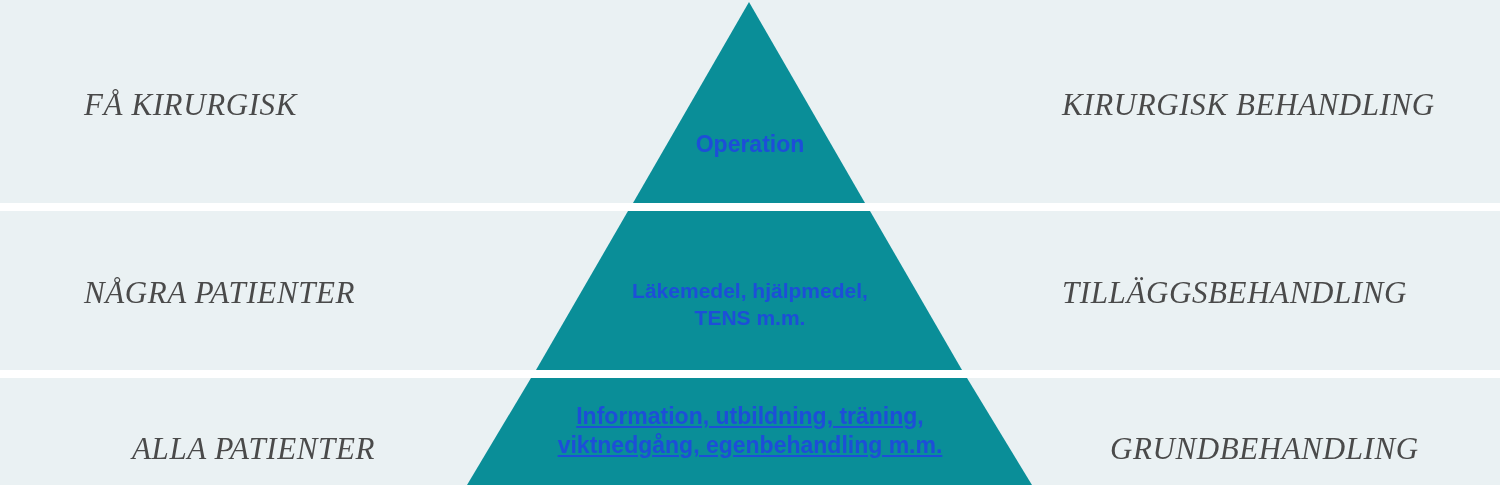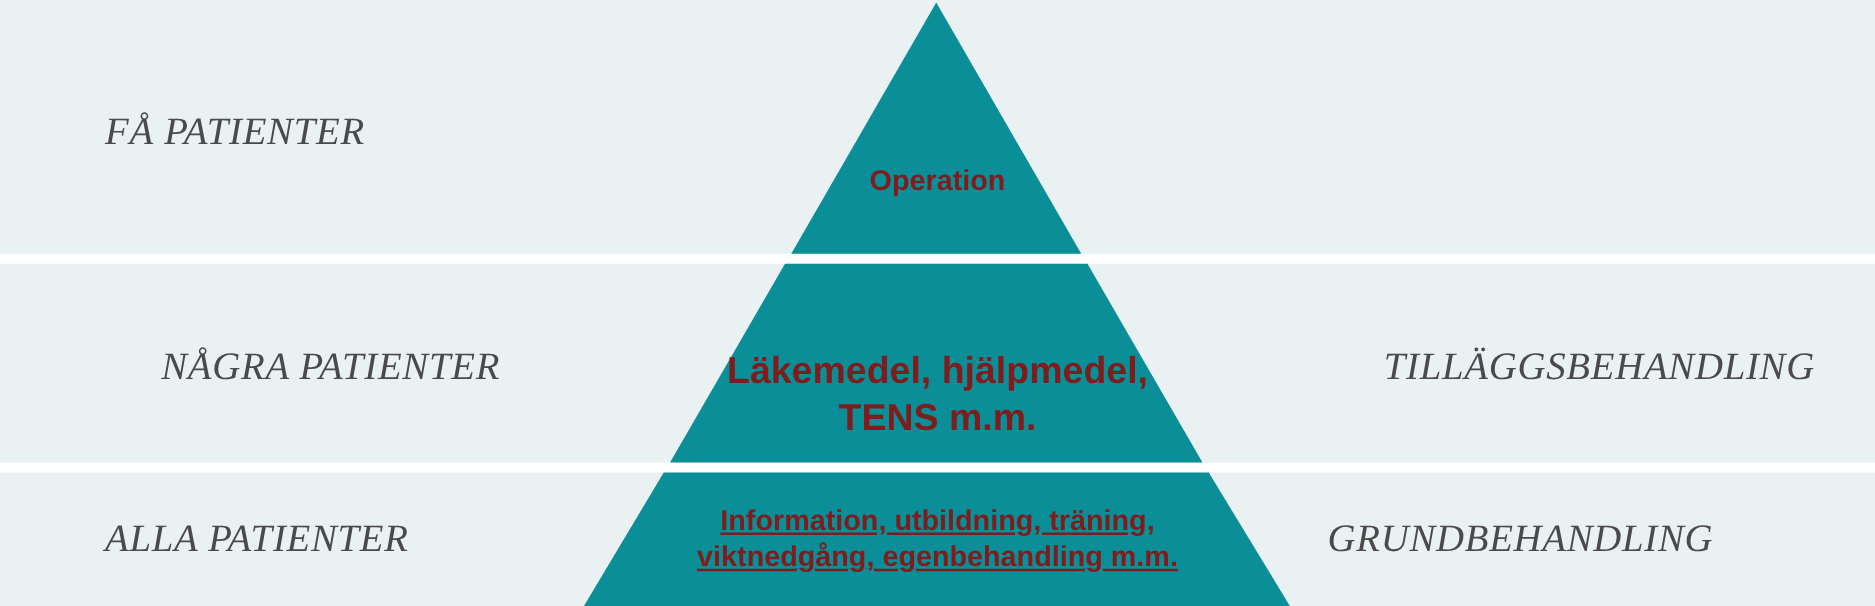--- a/index.html
+++ b/index.html
@@ -51,37 +51,37 @@
     font-size: 31px;
     letter-spacing: 0.6px;
     color: #4a4a4a;
     white-space: nowrap;
     line-height: 1;
   }
   .label-left  { left: 84px; }
   .label-right { left: 1062px; }
 
   .row1 { top: 89px; }
-  .row2 { top: 277px; margin-left: 45px; }
-  .row3 { top: 415px; }
+  .row2 { top: 277px; }
+  .row3 { top: 433px; margin-left: 48px; }
 
   
   .tier-text {
     position: absolute;
-    color: #7f1d1d;
+    color: #1d4ed8;
     font-family: "Liberation Sans", sans-serif;
     font-weight: bold;
     text-align: center;
     line-height: 1.28;
     white-space: pre-line;
     width: 100%;
     left: 0;
   }
   .tier-text-1 { top: 130px; font-size: 23px; }
-  .tier-text-2 { top: 278px; font-size: 30px; }
+  .tier-text-2 { top: 278px; font-size: 21px; }
   .tier-text-3 { top: 402px; font-size: 23px; text-decoration: underline; }
 </style>
 </head>
 <body>
 
 <div class="figure">
 
   <div class="band band-top"></div>
   <div class="band band-middle"></div>
   <div class="band band-bottom"></div>
@@ -94,20 +94,21 @@
 
     <polygon points="531,378 967,378 1032,485 467,485" fill="#0a8e98"></polygon>
   </svg>
 
   <div class="tier-text tier-text-1">Operation</div>
   <div class="tier-text tier-text-2">Läkemedel, hjälpmedel,
 TENS m.m.</div>
   <div class="tier-text tier-text-3">Information, utbildning, träning,
 viktnedgång, egenbehandling m.m.</div>
 
-  <div class="side-label label-left row1">FÅ PATIENTER</div>
+  <div class="side-label label-left row1">FÅ KIRURGISK</div>
   <div class="side-label label-left row2">NÅGRA PATIENTER</div>
   <div class="side-label label-left row3">ALLA PATIENTER</div>
 
+  <div class="side-label label-right row1">KIRURGISK BEHANDLING</div>
   <div class="side-label label-right row3">GRUNDBEHANDLING</div>
   <div class="side-label label-right row2">TILLÄGGSBEHANDLING</div>
 
 </div>
 
 </body></html>

